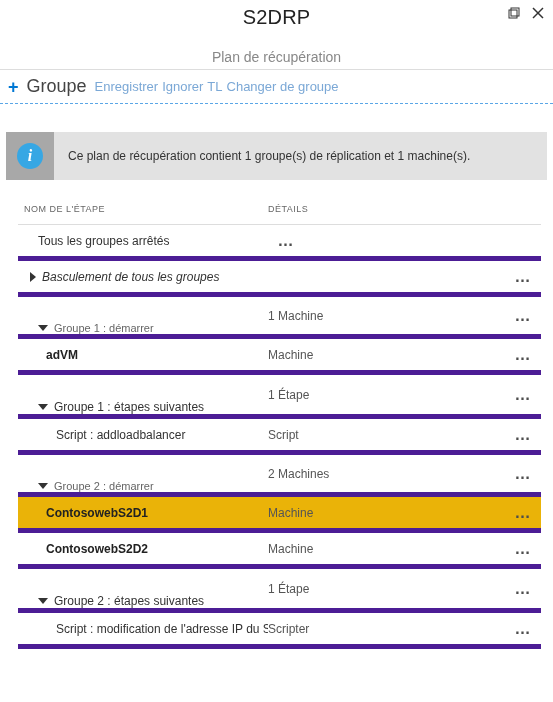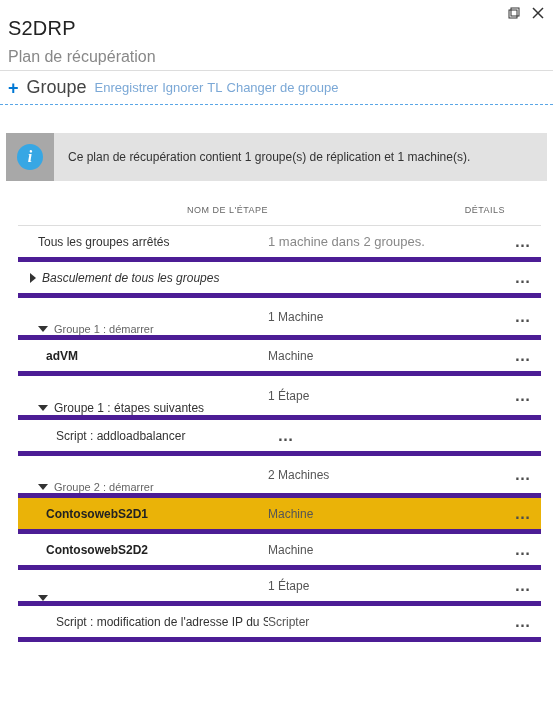--- a/index.html
+++ b/index.html
@@ -4,34 +4,35 @@
 <style>
   * { box-sizing: border-box; }
   body {
     margin: 0;
     font-family: "Segoe UI", Arial, sans-serif;
     background: #fff;
     width: 553px;
     color: #222;
   }
   .header {
-    padding: 17px 8px 4px 8px;
+    padding: 6px 8px 4px 8px;
     border-bottom: 1px solid #ddd;
     position: relative;
+    text-align: center;
   }
   .title {
     font-size: 20px;
     font-weight: 400;
     letter-spacing: 0.2px;
     color: #222;
   }
   .subtitle {
-    font-size: 16px;
+    font-size: 14px;
     color: #888;
-    margin-top: 8px;
+    margin-top: 20px;
   }
   .window-controls {
     position: absolute;
     top: 6px;
     right: 8px;
     display: flex;
     gap: 10px;
   }
   .wc {
     width: 14px;
@@ -99,21 +100,20 @@
     font-size: 12px;
     color: #333;
   }
   .table-wrap {
     padding: 24px 12px 0 18px;
   }
   .thead {
     display: flex;
     border-bottom: 1px solid #ddd;
     padding-bottom: 10px;
-    text-align: right;
   }
   .th {
     font-size: 9px;
     letter-spacing: 0.5px;
     color: #666;
     text-transform: uppercase;
   }
   .col-name { flex: 0 0 250px; padding-left: 6px; }
   .col-details { flex: 1; }
   .col-actions { flex: 0 0 36px; text-align: center; }
@@ -217,21 +217,20 @@
   <div class="thead">
     <div class="th col-name">NOM DE L'ÉTAPE</div>
     <div class="th col-details">DÉTAILS</div>
     <div class="th col-actions"></div>
   </div>
   <div id="rows">
       <div class="row">
         <div class="cell-name ind0">
           <span class="stepname">Tous les groupes arrêtés</span>
         </div>
-        <div class="cell-details light">1 machine dans 2 groupes.</div>
         <div class="cell-actions">…</div>
       </div>
       <div class="row">
         <div class="cell-name ind1">
           <span class="chev right"></span>
           <span class="stepname">Basculement de tous les groupes</span>
         </div>
         <div class="cell-details"></div>
         <div class="cell-actions">…</div>
       </div>
@@ -255,20 +254,21 @@
           <span class="chev down"></span>
           <span class="stepname">Groupe 1 : étapes suivantes</span>
         </div>
         <div class="cell-details">1 Étape</div>
         <div class="cell-actions">…</div>
       </div>
       <div class="row">
         <div class="cell-name ind3">
           <span class="stepname">Script : addloadbalancer</span>
         </div>
+        <div class="cell-details">Script</div>
         <div class="cell-actions">…</div>
       </div>
       <div class="row">
         <div class="cell-name ind1b">
           <span class="chev down"></span>
           <span class="muted">Groupe 2 : démarrer</span>
         </div>
         <div class="cell-details">2 Machines</div>
         <div class="cell-actions">…</div>
       </div>
@@ -282,20 +282,21 @@
       <div class="row">
         <div class="cell-name ind2">
           <span class="bold">ContosowebS2D2</span>
         </div>
         <div class="cell-details">Machine</div>
         <div class="cell-actions">…</div>
       </div>
       <div class="row">
         <div class="cell-name ind1b">
           <span class="chev down"></span>
+          <span class="stepname">Groupe 2 : étapes suivantes</span>
         </div>
         <div class="cell-details">1 Étape</div>
         <div class="cell-actions">…</div>
       </div>
       <div class="row">
         <div class="cell-name ind3">
           <span class="stepname">Script : modification de l'adresse IP du Scripter</span>
         </div>
         <div class="cell-details">Scripter</div>
         <div class="cell-actions">…</div>

